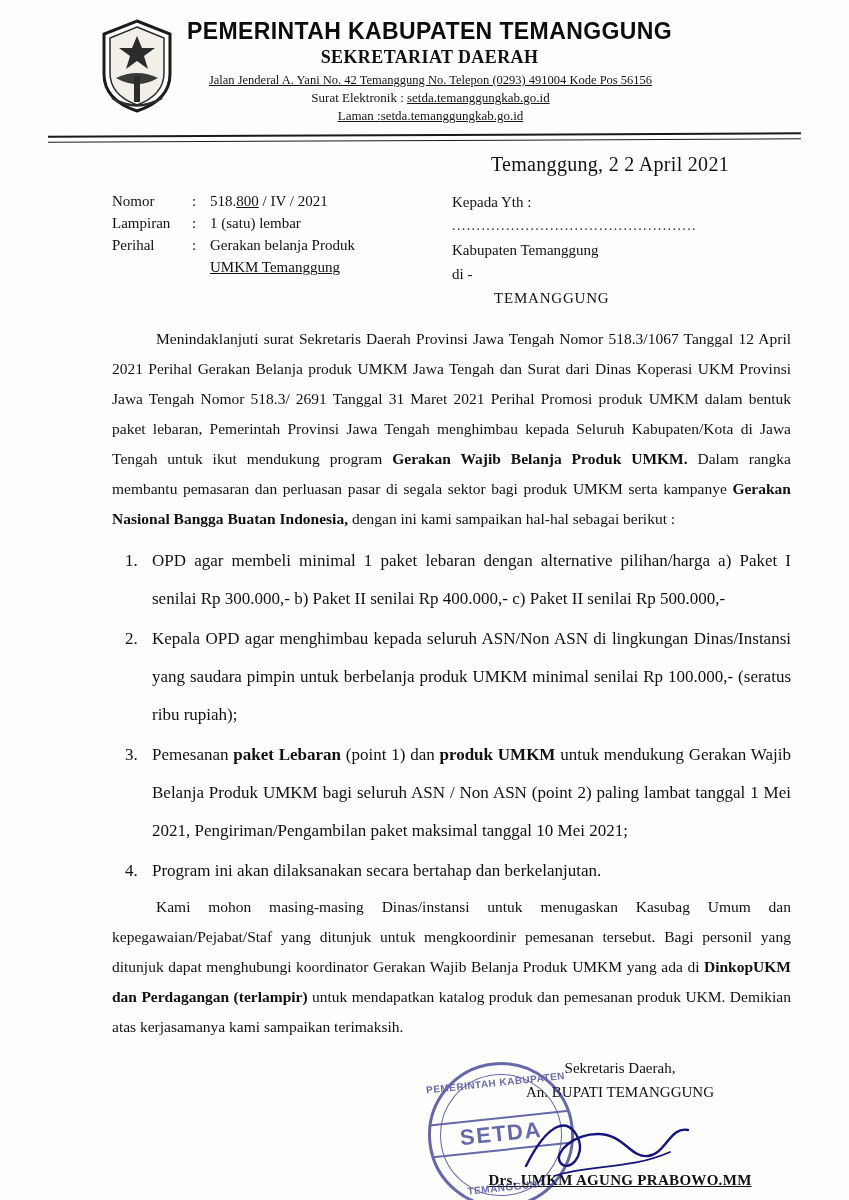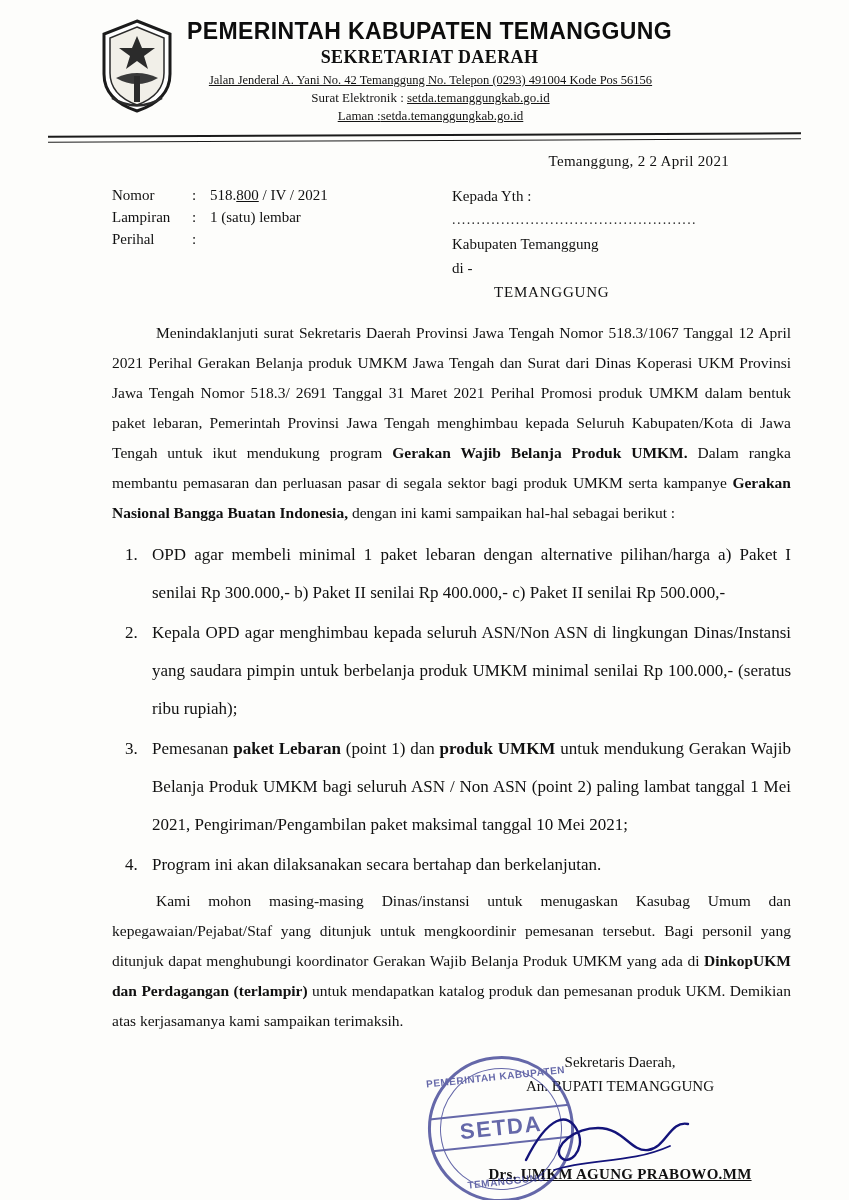--- a/index.html
+++ b/index.html
@@ -69,21 +69,21 @@
     height: 4px;
     border-top: 2.5px solid #1a1a1a;
     border-bottom: 1px solid #1a1a1a;
     transform: rotate(-0.25deg);
   }
 
   
   .date-row {
     margin: 12px 120px 0 0;
     text-align: right;
-    font-size: 15px;
+    font-size: 20px;
     letter-spacing: 0.3px;
   }
 
   
   .meta {
     position: relative;
     margin: 14px 0 0 0;
     padding: 0 60px 0 112px;
     display: flex;
     font-size: 15px;
@@ -279,20 +279,24 @@
 
       <div class="meta-row">
         <div class="meta-label">Lampiran</div>
         <div class="meta-colon">:</div>
         <div class="meta-val">1 (satu) lembar</div>
       </div>
 
       <div class="meta-row">
         <div class="meta-label">Perihal</div>
         <div class="meta-colon">:</div>
+        <div class="meta-val">
+          <div>Gerakan belanja Produk</div>
+          <div class="underline-txt">UMKM Temanggung</div>
+        </div>
       </div>
 
     </div>
 
     <div class="meta-right">
       <div>Kepada Yth :</div>
       <div class="dots">..................................................</div>
       <div>Kabupaten Temanggung</div>
       <div>di -</div>
       <div class="kota">TEMANGGUNG</div>

